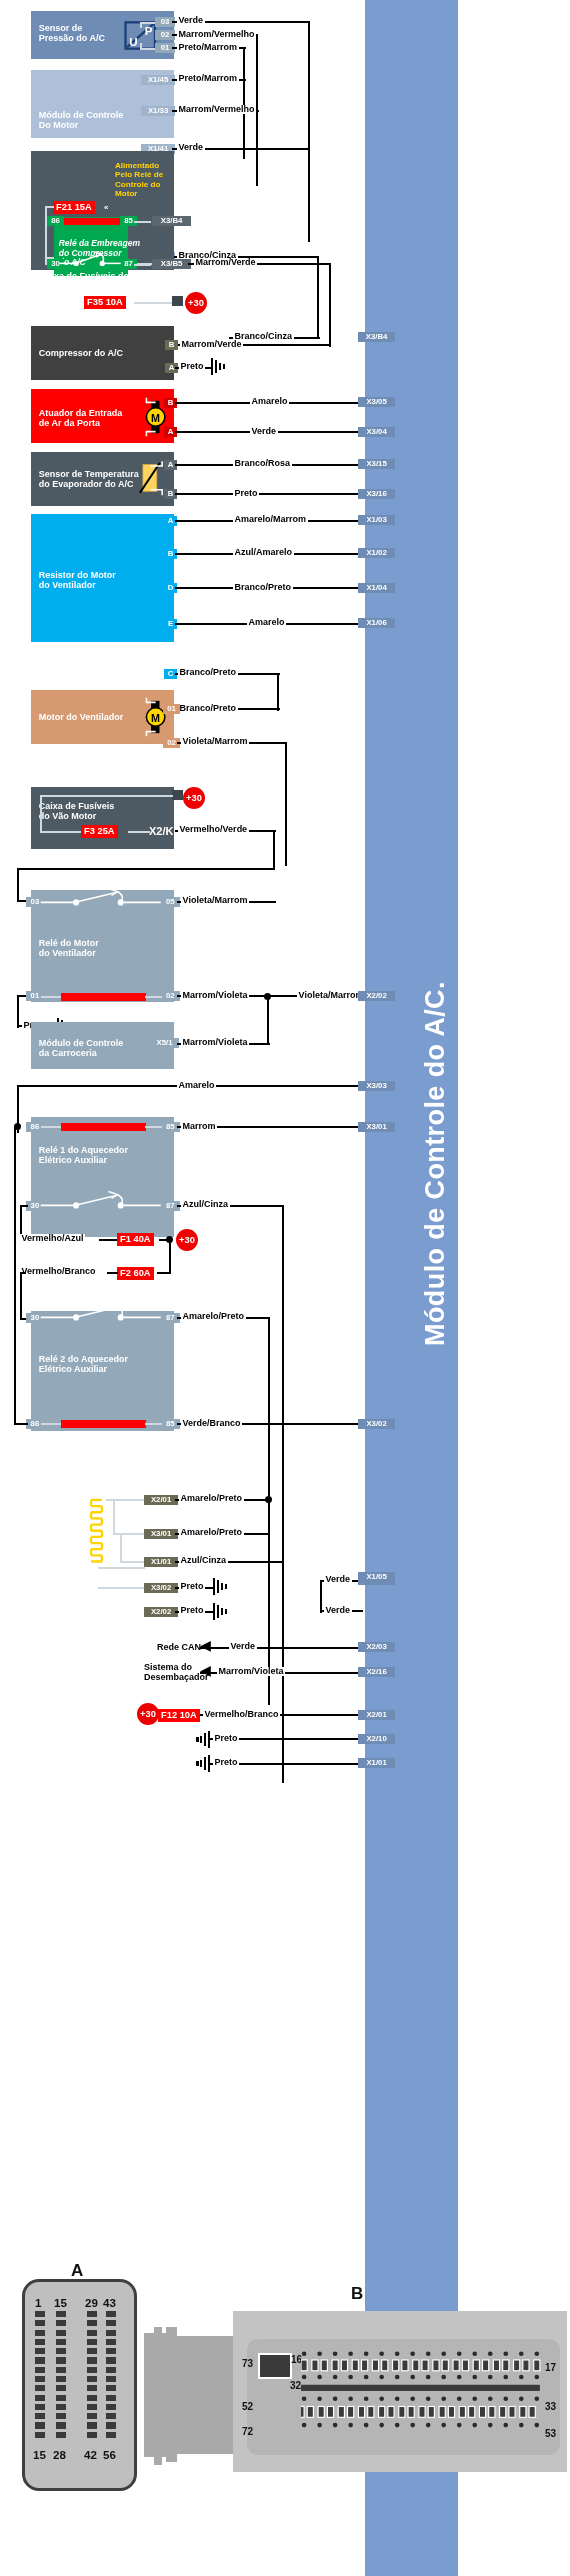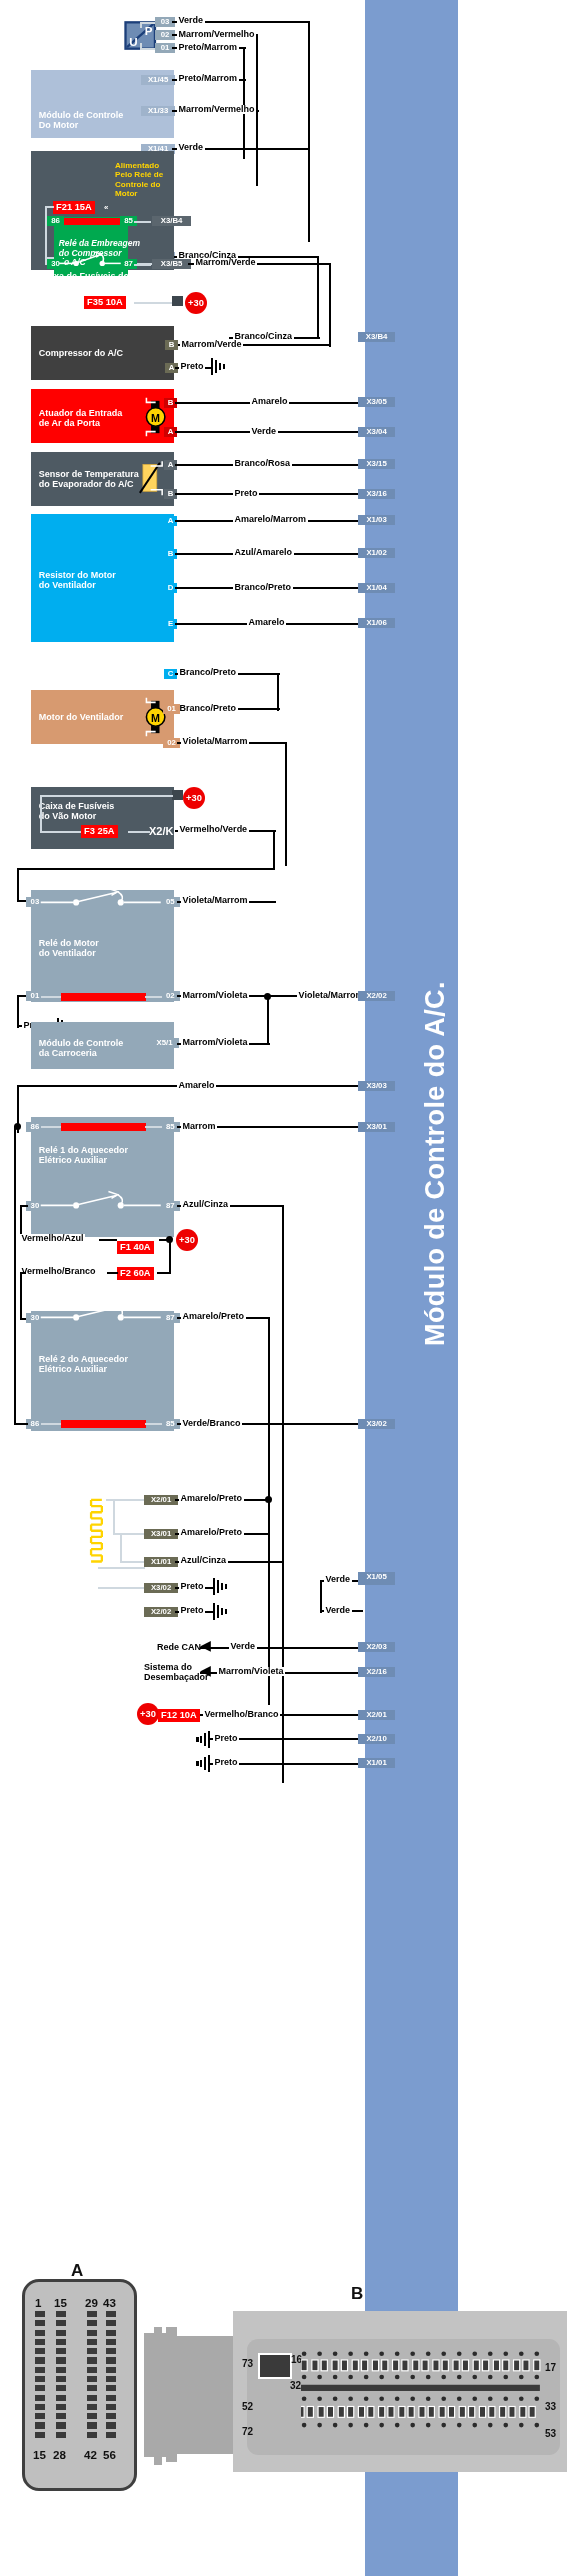--- a/index.html
+++ b/index.html
@@ -73,20 +73,24 @@
 </style>
 </head>
 <body>
 
 <div id="page">
 
   <div class="acm-bar">
     <div class="acm-title">Módulo de Controle do A/C.</div>
   </div>
 
+  <div class="box b-steel" style="left:31px;top:11px;width:143px;height:48px;">
+    <div class="lbl" style="top:12.4px;white-space:pre;">Sensor de
+Pressão do A/C</div>
+  </div>
 
   <svg style="position:absolute;left:123px;top:20px;" width="36" height="31" viewBox="0 0 46 40">
     <rect x="3" y="3" width="38" height="34" fill="#6e8cb4" stroke="#1c3f7a" stroke-width="3"></rect>
     <line x1="5" y1="35" x2="39" y2="5" stroke="#1c3f7a" stroke-width="3"></line>
     <text x="28" y="19" fill="#ffffff" font-size="15" font-weight="bold" font-family="Liberation Sans">P</text>
     <text x="8" y="33" fill="#ffffff" font-size="15" font-weight="bold" font-family="Liberation Sans">U</text>
   </svg>
   <div class="wh thin" style="left:140px;top:22px;width:34px;"></div>
   <div class="wv thin" style="left:140px;top:22px;height:6.2px;"></div>
   <div class="wh thin" style="left:140px;top:48px;width:34px;"></div>
@@ -375,21 +379,21 @@
   </svg>
   <div class="wh" style="left:177px;top:1205px;width:107px;"></div>
   <div class="wlabel" style="left:181px;top:1200px;">Azul/Cinza</div>
   <div class="wv" style="left:282px;top:1205px;height:578px;"></div>
 
   <div class="wv" style="left:20px;top:1205px;height:36px;"></div>
   <div class="wh" style="left:20px;top:1205px;width:7.8px;"></div>
   <div class="wh" style="left:20px;top:1239px;width:17px;"></div>
   <div class="wlabel" style="left:20px;top:1234px;">Vermelho/Azul</div>
   <div class="wh" style="left:99px;top:1239px;width:18px;"></div>
-  <div class="fuse" style="left:117px;top:1233px;margin-top:8px;">F1 40A</div>
+  <div class="fuse" style="left:117px;top:1233px;">F1 40A</div>
   <div class="wh" style="left:159px;top:1239px;width:11px;"></div>
   <div class="node" style="left:166px;top:1236px;"></div>
   <div class="plus30" style="left:176px;top:1229px;">+30</div>
 
   <div class="wv" style="left:169px;top:1239px;height:35px;"></div>
   <div class="wh" style="left:157px;top:1272px;width:14px;"></div>
   <div class="fuse" style="left:117px;top:1267px;">F2 60A</div>
   <div class="wh" style="left:107px;top:1272px;width:11px;"></div>
   <div class="wlabel" style="left:20px;top:1267px;">Vermelho/Branco</div>
   <div class="wv" style="left:20px;top:1272px;height:48px;"></div>

